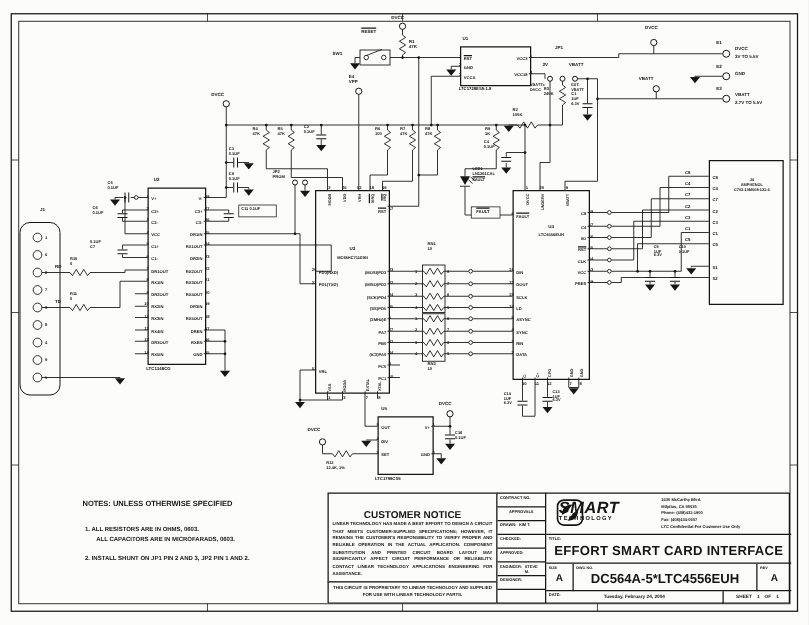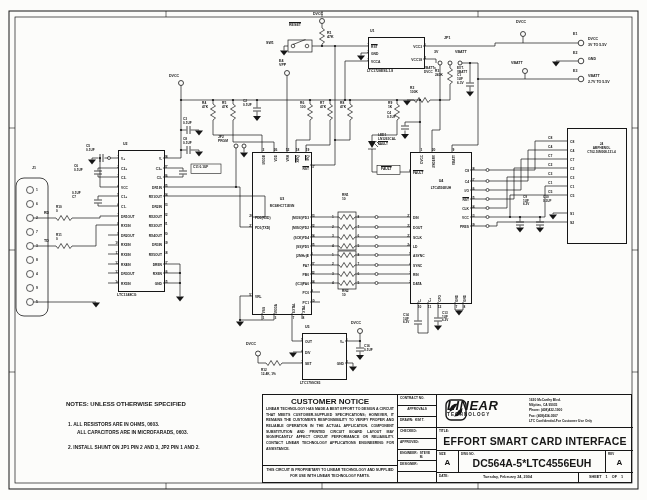--- a/index.html
+++ b/index.html
@@ -30,21 +30,21 @@
   .pins-t .pll,.pins-b .pll{writing-mode:vertical-rl;transform:rotate(180deg);font-size:3.1px}
   .pins-t .pn{position:absolute;top:-8px}
   .pins-b .pn{position:absolute;bottom:-8px}
   .conn{position:absolute;border:0.9px solid #161616;z-index:2}
   .cpin{position:absolute;left:2px;font-size:3.4px;font-weight:700;height:6px;line-height:6px}
   .cref{position:absolute;left:10px;right:1px;top:13px;text-align:center;font-size:3.1px;font-weight:700;line-height:1.35}
   
   .note{position:absolute;font-weight:700;white-space:nowrap}
   
   .box{position:absolute;border:0.9px solid #161616;background:#fcfcfa;box-sizing:border-box;z-index:2}
-  .cn-head{font-size:8px;font-weight:700;text-align:center;margin-top:2px}
+  .cn-head{font-size:8px;font-weight:700;text-align:center;margin-top:12px}
   .cn-body{font-size:3.55px;font-weight:700;line-height:1.6;text-align:justify;padding:1px 3px}
   .cn-prop{font-size:3.55px;font-weight:700;line-height:1.6;text-align:center;padding:2px 3px}
   .ap-cell{border-bottom:0.7px solid #161616;font-size:3.2px;font-weight:700;padding:1px 2px;height:8px;box-sizing:content-box}
   .ap-head{text-align:center}
   .ap-row{display:flex;gap:2px}
   .tb-row1{position:absolute;left:0;top:0;width:196px;height:33px;border-bottom:0.9px solid #161616;box-sizing:border-box}
   .logo{position:absolute;left:8px;top:4px;display:flex;align-items:flex-start}
   .brand1{font-size:13px;font-weight:800;font-style:italic;letter-spacing:0.5px;line-height:13px}
   .brand2{font-size:4.6px;font-weight:700;letter-spacing:1.1px}
   .addr{position:absolute;left:92px;top:3px;font-size:3.25px;font-weight:700;line-height:1.6}
@@ -659,21 +659,21 @@
 
   <div class="box" style="left:436px;top:394px;width:196px;height:89px">
     <div class="tb-row1">
       <div class="logo">
         <svg width="22" height="22" viewBox="0 0 22 22">
           <rect x="1" y="1" width="20" height="20" rx="5" fill="none" stroke="#161616" stroke-width="1.4"></rect>
           <path d="M4.5,13 Q4.5,4.5 13,4.5 L8.5,10.5 Z" fill="#161616"></path>
           <path d="M17.5,9 Q17.5,17.5 9,17.5 L13.5,11.5 Z" fill="#161616"></path>
         </svg>
         <div style="margin-left:2px">
-          <div class="brand1">LINEAR</div>
+          <div class="brand1">SMART</div>
           <div class="brand2">TECHNOLOGY</div>
         </div>
       </div>
       <div class="addr">
 
       <div>1630 McCarthy Blvd.</div>
           <div>Milpitas, CA 95035</div>
           <div>Phone: (408)432-1900</div>
           <div>Fax: (408)434-0507</div>
           <div>LTC Confidential-For Customer Use Only</div>

